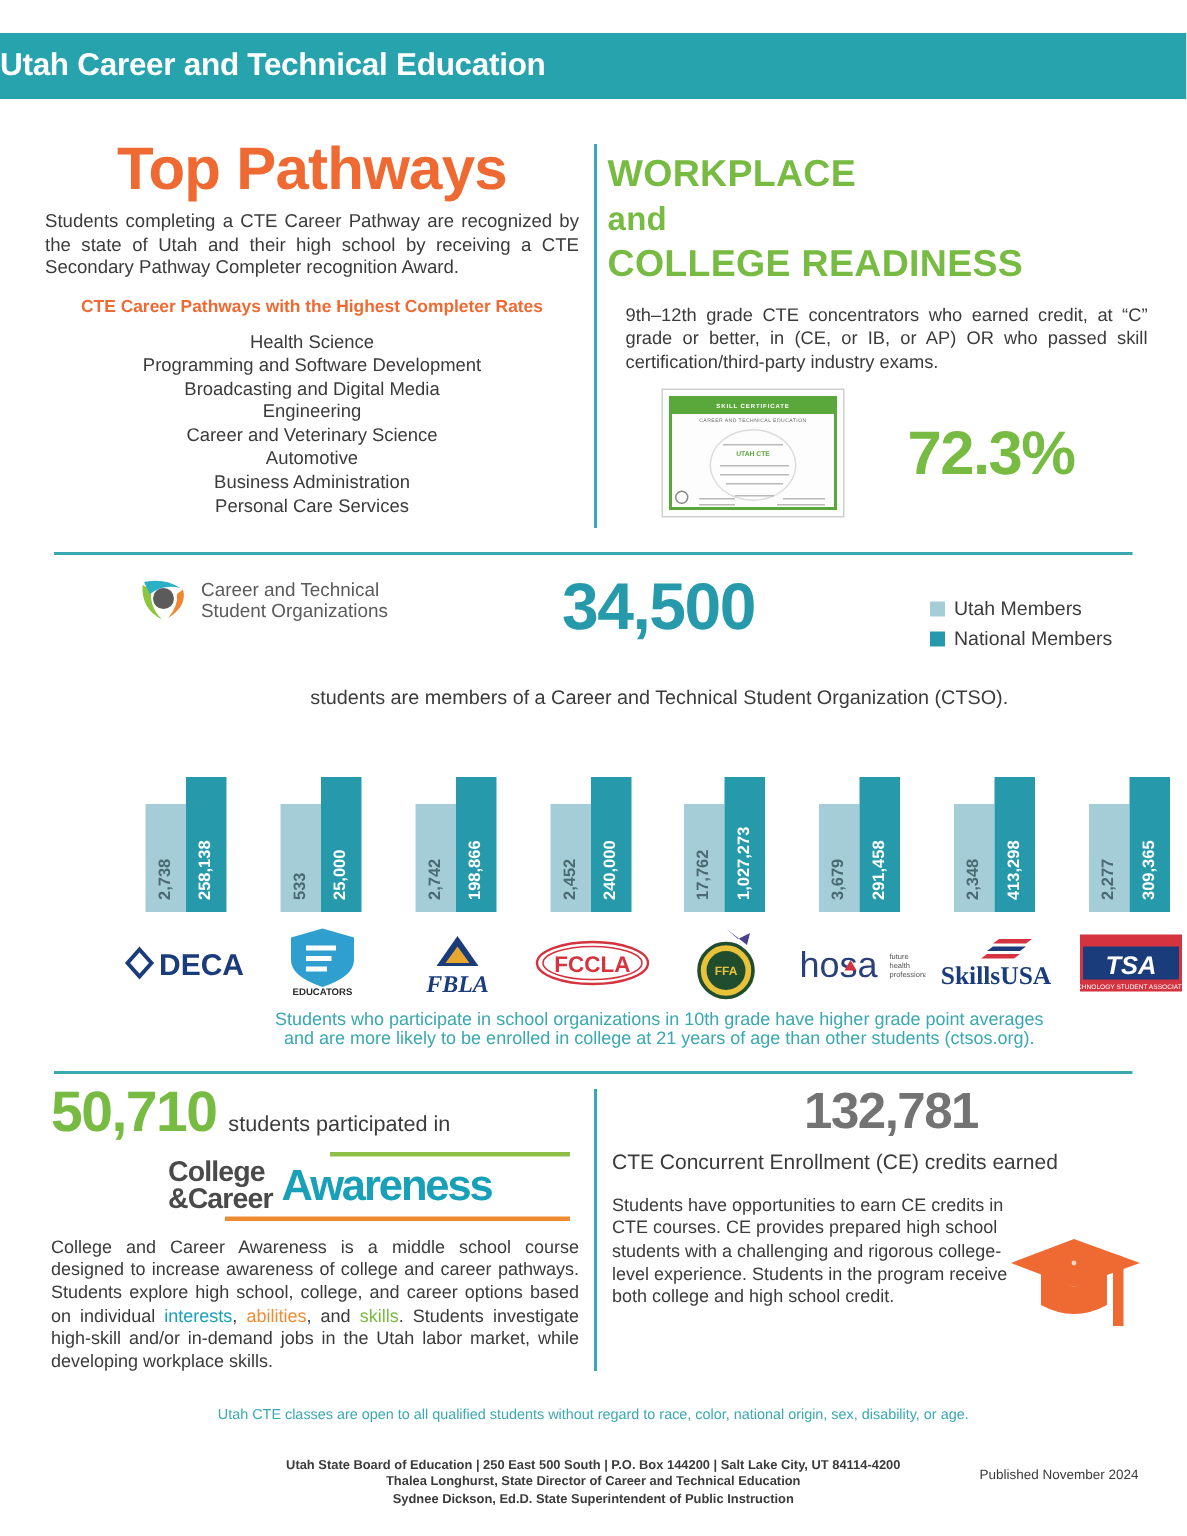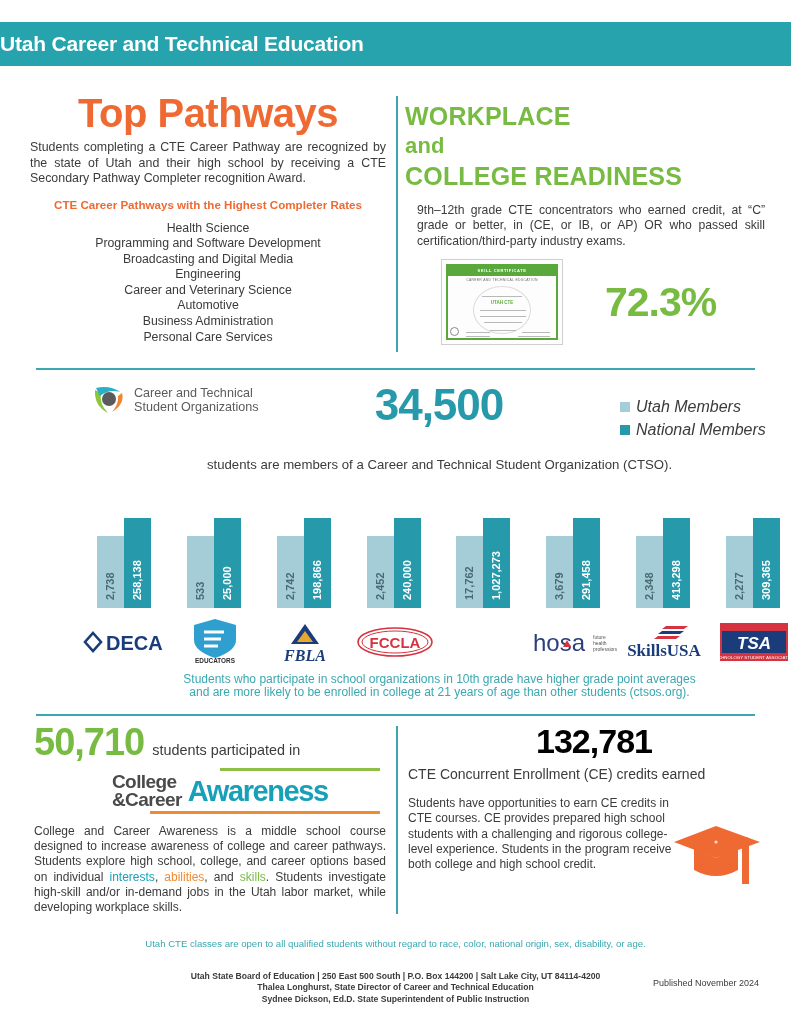--- a/index.html
+++ b/index.html
@@ -98,21 +98,21 @@
 
   .big-number {
     position:absolute; left:280px; top:2px; width:230px; text-align:center;
     color:#2699aa; font-size:44px; font-weight:bold; letter-spacing:-1px;
   }
   .legend { position:absolute; left:576px; top:20px; }
   .legend-item { display:flex; align-items:center; margin-bottom:5px; }
   .legend-swatch { width:10px; height:10px; flex:none; margin-right:6px; }
   .legend-swatch.utah { background:#a5cdd8; }
   .legend-swatch.national { background:#2699aa; }
-  .legend-txt { font-size:16px; color:#3b3b3b;font-style:italic; }
+  .legend-txt { font-size:13px; color:#3b3b3b; }
 
   .ctso-sub {
     position:absolute; left:0; top:79px; width:791px; text-align:center;
     font-size:13.2px; color:#3b3b3b;
   }
 
   
   .chart { position:absolute; left:36px; top:105px; width:719px; height:185px; }
   .grp { position:absolute; bottom:60px; }
   .bars { position:relative; height:125px; display:flex; align-items:flex-end; }
@@ -148,21 +148,21 @@
   .cca-logo { margin:6px 0 0 78px; width:268px; position:relative; }
   .cca-logo-top { height:3px; background:#8ebe45; width:160px; margin-left:108px; }
   .cca-logo-mid { display:flex; align-items:center; height:40px; }
   .cca-cc { font-size:19px; font-weight:bold; color:#4a4a4a; line-height:18px; letter-spacing:-0.6px; }
   .cca-aw { font-size:29px; font-weight:bold; color:#17a0b8; letter-spacing:-1.4px; margin-left:6px; }
   .cca-logo-bot { height:3px; background:#ef8b33; width:230px; margin-left:38px; }
   .cca-body { margin-top:10px; font-size:12px; line-height:15.2px; text-align:justify; color:#3b3b3b; }
   .k-int { color:#17a0b8; } .k-abi { color:#ef8b33; } .k-ski { color:#78bb43; }
 
   .ce { position:absolute; left:408px; top:0; width:372px; }
-  .ce-num { color:#000000; font-size:34px; font-weight:bold; text-align:center; letter-spacing:-1px; line-height:38px; }
+  .ce-num { color:#737373; font-size:34px; font-weight:bold; text-align:center; letter-spacing:-1px; line-height:38px; }
   .ce-sub { font-size:14px; color:#3b3b3b; margin-top:6px; }
   .ce-row { display:flex; margin-top:14px; }
   .ce-body { font-size:12px; line-height:15.3px; color:#3b3b3b; width:268px; }
   .cap { position:relative; width:92px; height:84px; margin-left:-4px; margin-top:12px; flex:none; }
 
   
   .footer { position:absolute; left:0; top:938px; width:791px; }
   .foot-note { text-align:center; font-size:9.6px; color:#3aa8b0; }
   .foot-addr { text-align:center; font-size:8.6px; line-height:11.4px; color:#3b3b3b; font-weight:bold; margin-top:22px; }
   .foot-pub { position:absolute; right:32px; top:40px; font-size:9px; color:#3b3b3b;padding-left:46px; }
@@ -354,20 +354,28 @@
                 <span class="vrot">17,762</span>
               </span>
         </div>
         <div class="bar national" style="height:90px;">
           <span class="vlabel">
                 <span class="vrot">1,027,273</span>
               </span>
         </div>
       </div>
     </div>
+        <div class="logo-slot lg" style="left:359.5px;width:89.875px;position:absolute;">
+          <svg width="52" height="50" viewBox="0 0 52 50">
+        <path d="M26,2 L34,9 L42,5 L40,13 Z" fill="#4a3f8f"></path>
+        <circle cx="26" cy="30" r="18" fill="#e8c23a" stroke="#1f4d2e" stroke-width="2.4"></circle>
+        <circle cx="26" cy="30" r="13" fill="#1f4d2e"></circle>
+        <text x="26" y="33" font-family="Liberation Sans, sans-serif" font-size="8" font-weight="bold" fill="#e8c23a" text-anchor="middle">FFA</text>
+      </svg>
+        </div>
         <div class="grp" style="left:466.3125px;width:56px;">
       <div class="bars">
         <div class="bar utah" style="height:72px;">
           <span class="vlabel">
                 <span class="vrot">3,679</span>
               </span>
         </div>
         <div class="bar national" style="height:90px;">
           <span class="vlabel">
                 <span class="vrot">291,458</span>

